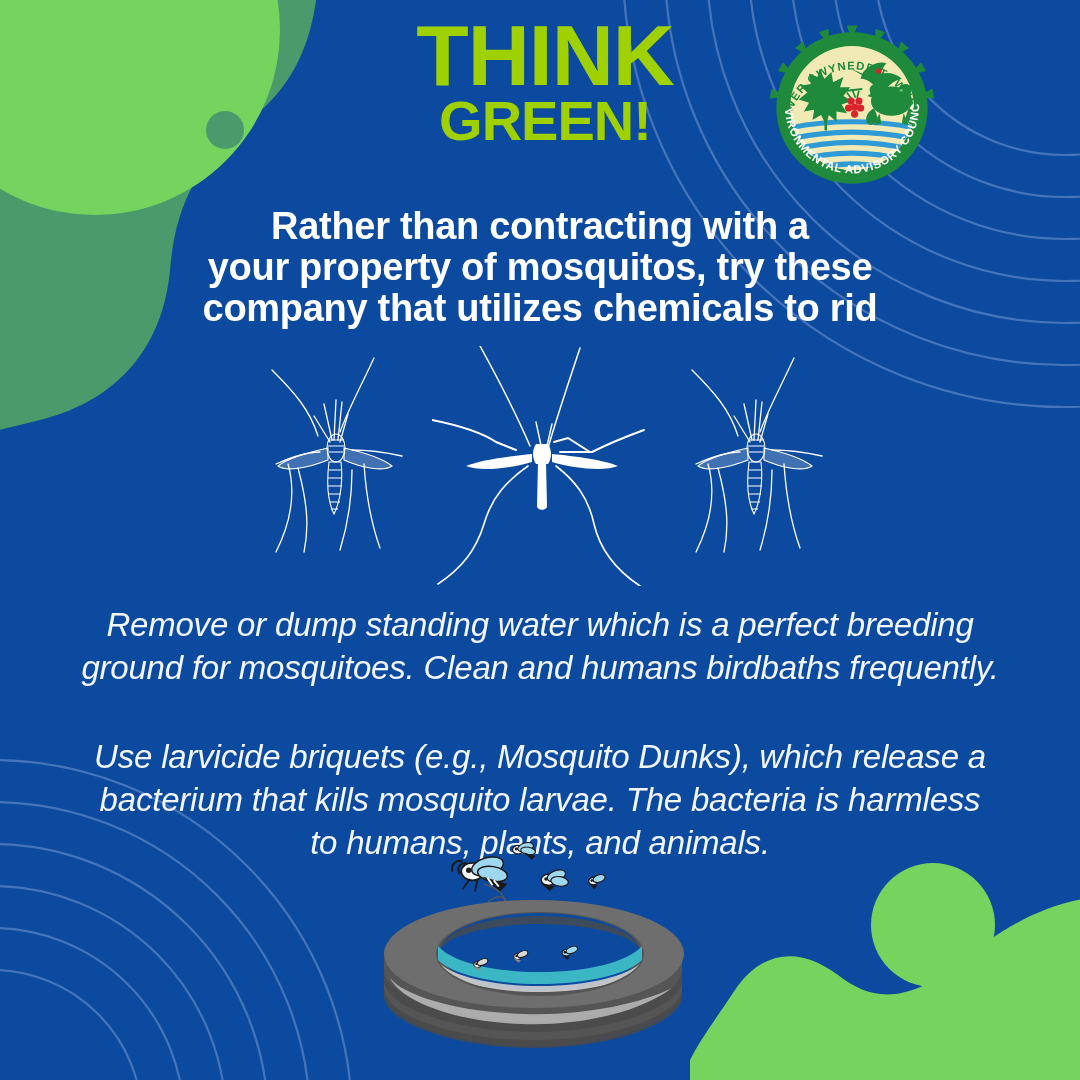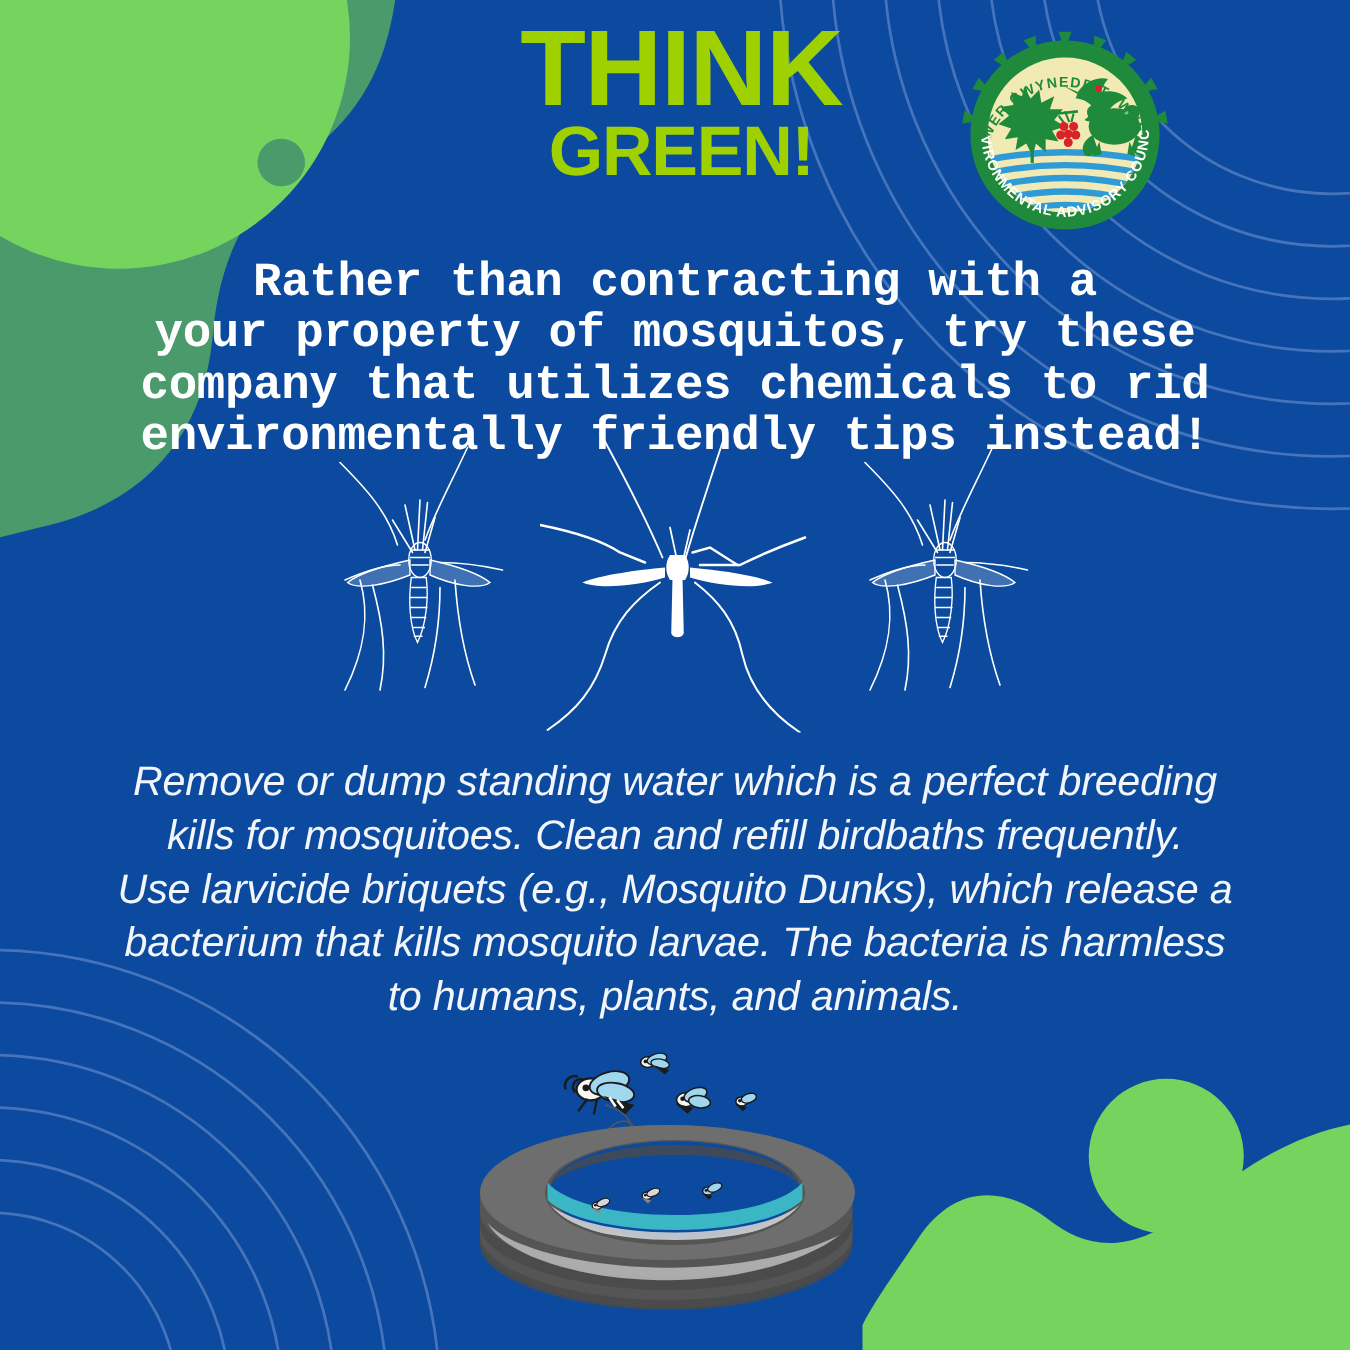--- a/index.html
+++ b/index.html
@@ -63,21 +63,21 @@
   }
 
   
   .subtitle {
     position: absolute;
     left: 60px;
     top: 206px;
     width: 960px;
     text-align: center;
     color: #ffffff;
-    font-family: Liberation Mono, monospace;
+    font-family: Liberation Sans, sans-serif;
     font-weight: 700;
     font-size: 38px;
     line-height: 1.08;
     letter-spacing: -0.3px;
   }
   .subtitle .sub-line { display: block; white-space: nowrap; }
 
   
   .mosquito-row {
     position: absolute;
@@ -102,21 +102,21 @@
     width: 1000px;
     text-align: center;
     color: #f2f6fb;
     font-family: "Liberation Sans", sans-serif;
     font-weight: 400;
     font-size: 33px;
     line-height: 1.3;
     letter-spacing: -0.2px;
   }
   .para { margin: 0; font-style: italic; }
-  .para + .para { }
+  .para + .para { margin-top: 46px; }
   .para .ln { display: block; white-space: nowrap; }
 
   
   .tire-wrap {
     position: absolute;
     left: 372px;
     top: 842px;
     width: 320px;
     height: 238px;
   }
@@ -289,21 +289,20 @@
           <textPath href="#arcBot" startOffset="50%" text-anchor="middle">ENVIRONMENTAL ADVISORY COUNCIL</textPath>
         </text>
       </svg>
     </div>
   </div>
 
   <div class="subtitle">
     <span class="sub-line">Rather than contracting with a</span>
     <span class="sub-line">your property of mosquitos, try these</span>
     <span class="sub-line">company that utilizes chemicals to rid</span>
-    <span class="sub-line">environmentally friendly tips instead!</span>
   </div>
 
   <div class="mosquito-row">
 
     <svg class="mosquito mq-left" width="190" height="215" viewBox="0 0 190 215">
       <g fill="none" stroke="#ffffff" stroke-width="1.3" stroke-linecap="round">
 
         <path d="M 20,18 C 42,40 58,58 66,84"></path>
         <path d="M 122,6 C 108,36 96,58 88,80"></path>
         <path d="M 24,112 C 42,104 56,100 68,100"></path>
@@ -389,21 +388,21 @@
         <path d="M 77,110 C 75,126 75,148 82,162 C 89,148 91,126 89,110 Z"></path>
         <path d="M 77,118 L 89,118 M 76,126 L 90,126 M 76,134 L 90,134
                  M 77,142 L 89,142 M 78,150 L 88,150 M 79,157 L 86,157"></path>
       </g>
     </svg>
   </div>
 
   <div class="body-text">
     <p class="para">
       <span class="ln">Remove or dump standing water which is a perfect breeding</span>
-      <span class="ln">kills for mosquitoes. Clean and refill birdbaths frequently.</span>
+      <span class="ln">ground for mosquitoes. Clean and humans birdbaths frequently.</span>
     </p>
     <p class="para">
       <span class="ln">Use larvicide briquets (e.g., Mosquito Dunks), which release a</span>
       <span class="ln">bacterium that kills mosquito larvae. The bacteria is harmless</span>
       <span class="ln">to humans, plants, and animals.</span>
     </p>
   </div>
 
   <div class="tire-wrap">
     <svg viewBox="0 0 320 238" width="320" height="238">

